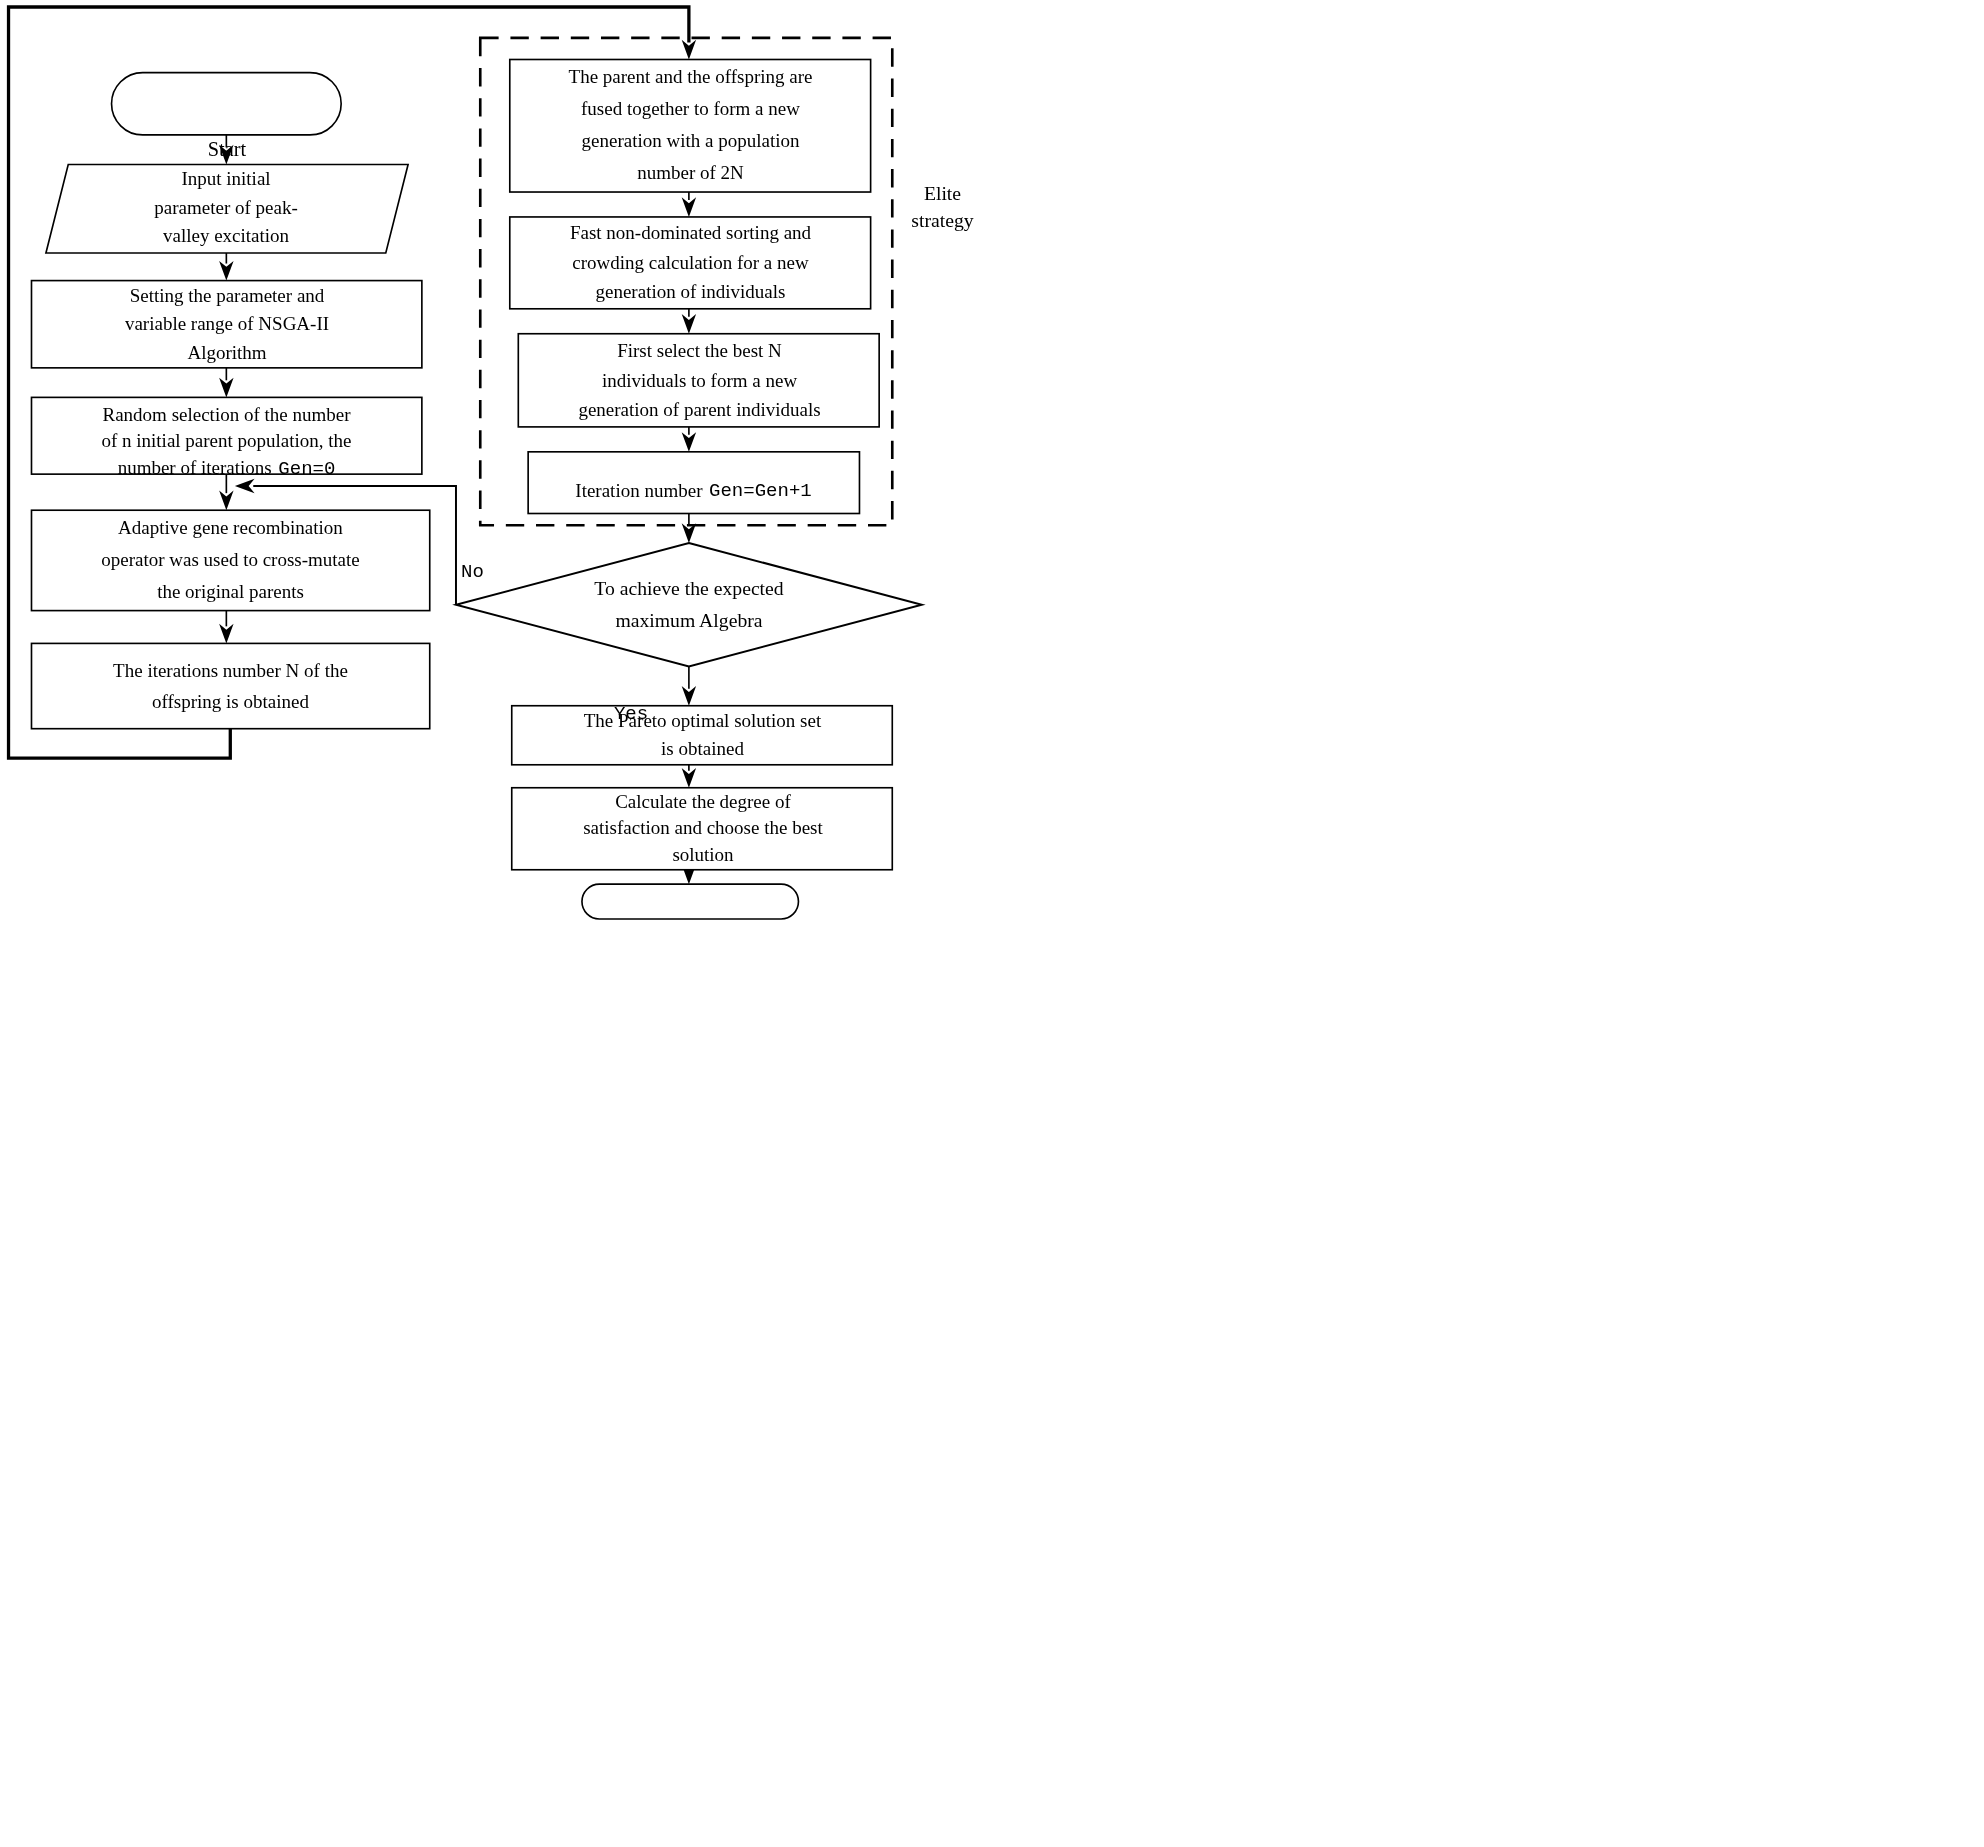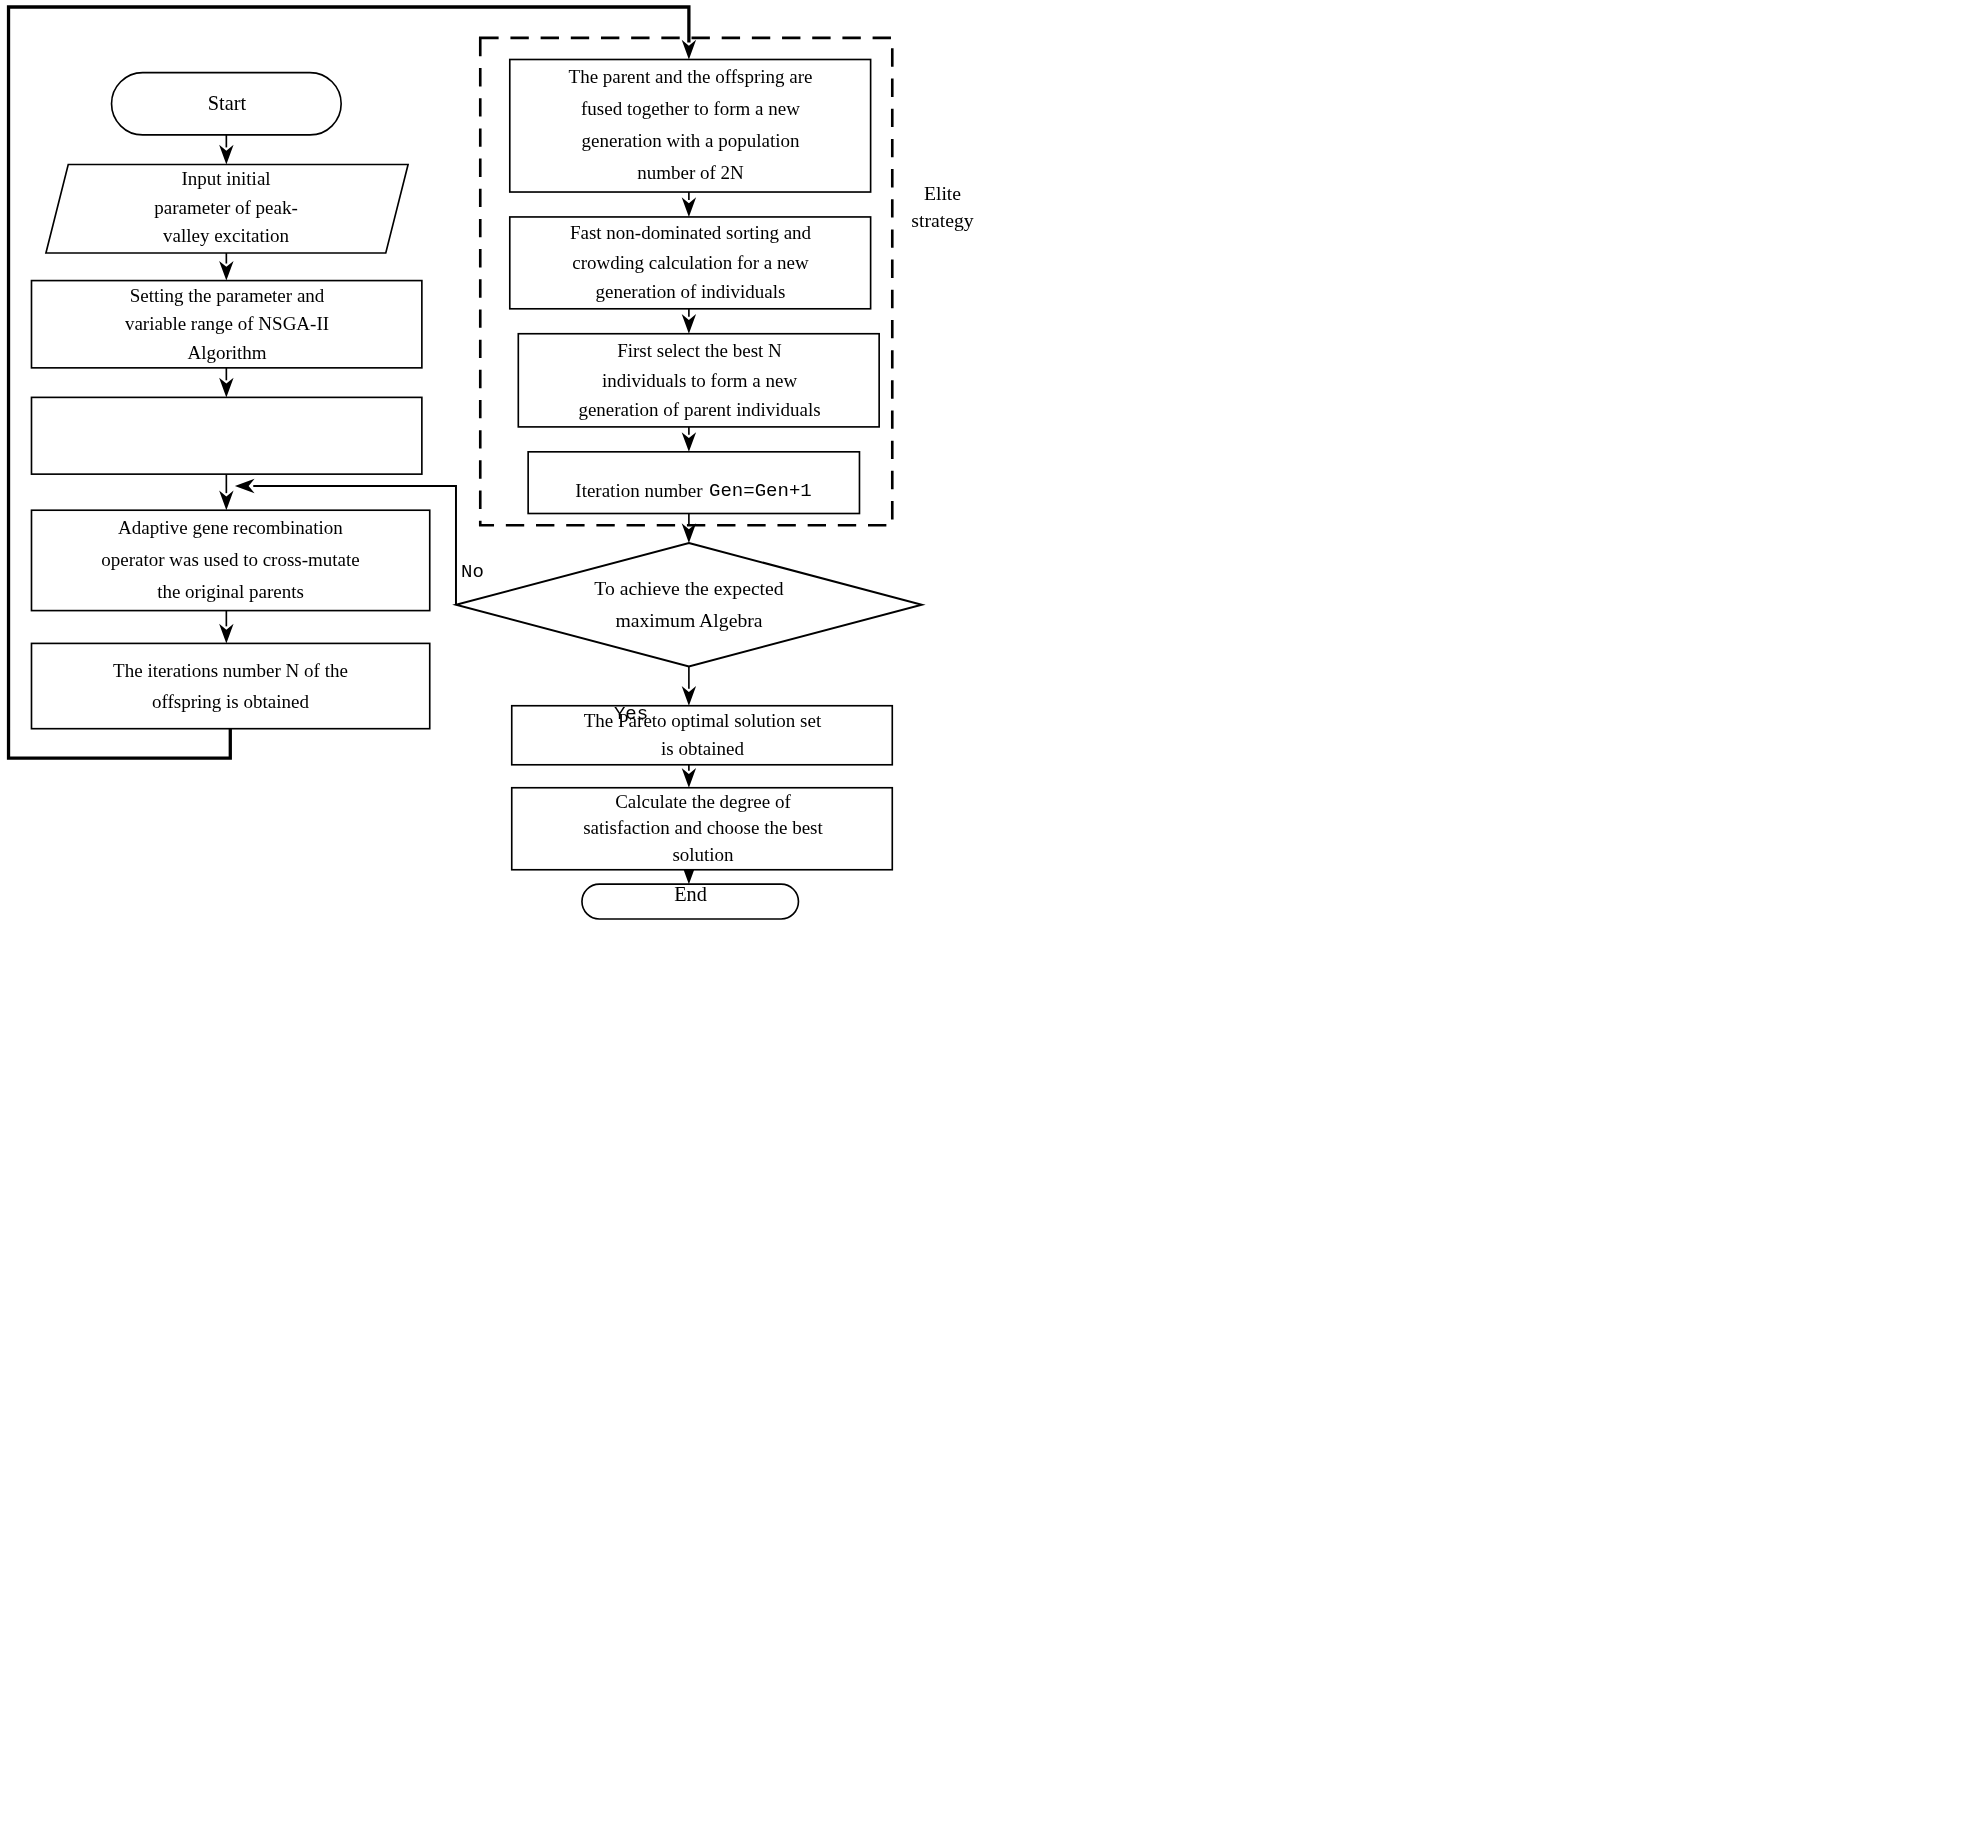--- a/index.html
+++ b/index.html
@@ -14,21 +14,21 @@
   .txt{
     position:absolute;
     display:flex;align-items:center;justify-content:center;
     text-align:center;
     white-space:pre-line;
     line-height:1.5;
     font-size:19px;
   }
   .mono{font-family:"Liberation Mono","DejaVu Sans Mono",monospace;}
   .code{font-family:"Liberation Mono","DejaVu Sans Mono",monospace;margin-left:6.6px;}
-  .terminal{font-size:20.3px;}
+  .terminal{font-size:20.3px;margin-top:46px;}
   .tall{line-height:1.7;}
   .mid{line-height:1.6;}
   .short{line-height:1.4;}
   .label{font-size:19px;}
   .nowrap{white-space:nowrap;}
 </style>
 </head>
 <body>
 
 <div class="canvas">
@@ -111,20 +111,23 @@
   <div class="txt terminal" style="left:112px;top:72px;width:230px;height:62px;">Start</div>
 
   <div class="txt" style="left:31.5px;top:282px;width:391px;height:85px;">Setting the parameter and
 variable range of NSGA-II
 Algorithm</div>
 
   <div class="txt" style="left:62px;top:165px;width:328px;height:86px;">Input initial
 parameter of peak-
 valley excitation</div>
 
+  <div class="txt short" style="left:38px;top:398px;width:377px;height:74px;display:block;padding-top:3.9px;"><span>Random selection of the number
+of n initial parent population, the
+number of iterations</span><span class="code">Gen=0</span></div>
 
   <div class="txt tall" style="left:31.5px;top:511px;width:398px;height:98px;">Adaptive gene recombination
 operator was used to cross-mutate
 the original parents</div>
 
   <div class="txt mid" style="left:31.5px;top:645px;width:398px;height:83px;">The iterations number N of the
 offspring is obtained</div>
 
   <div class="txt tall" style="left:510px;top:60px;width:361px;height:130px;line-height:1.68;">The parent and the offspring are
 fused together to form a new

